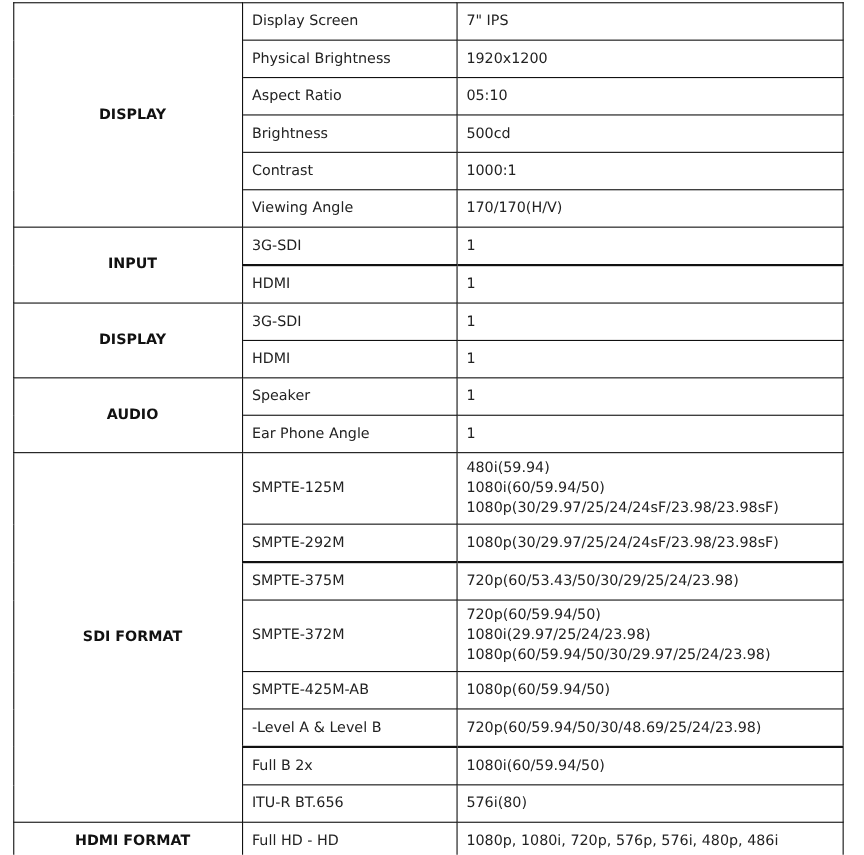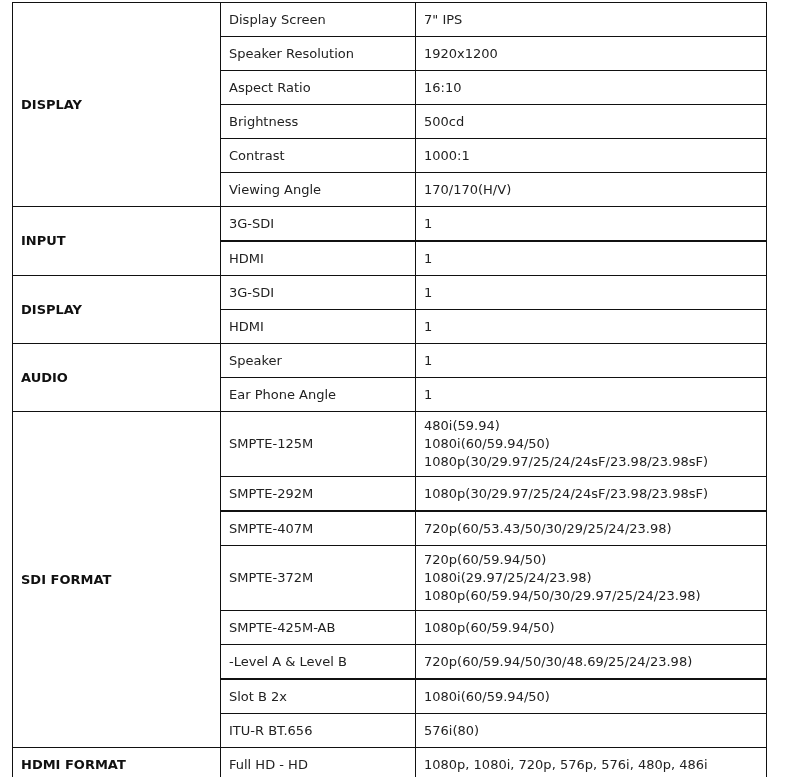--- a/index.html
+++ b/index.html
@@ -2,47 +2,47 @@
 <html><head>
 <meta charset="utf-8">
 <style>
   html, body { margin: 0; padding: 0; background: #ffffff; }
   body { width: 785px; height: 777px; overflow: hidden; position: relative;
          font-family: "DejaVu Sans", "Liberation Sans", sans-serif; color: #222; }
   table.spec { position: absolute; left: 12px; top: 2px; border-collapse: collapse;
                table-layout: fixed; width: 755px; }
   table.spec td { border: 1px solid #111; font-size: 13px; padding: 0 0 0 8px;
                   vertical-align: middle; line-height: 18px; }
-  td.cat { width: 199px; text-align: left; font-weight: bold; font-size: 13px;
+  td.cat { width: 199px; text-align: center; font-weight: bold; font-size: 13px;
            color: #111; padding: 0; }
   td.item { width: 186px; }
   td.val { }
   tr.h34 td { height: 33px; }
   tr.h66 td { height: 64px; }
   tr.thick td.item, tr.thick td.val { border-top: 2px solid #111; }
   .multiline { white-space: pre-line; margin-top: 12px; }
 </style>
 </head>
 <body>
 
 <table class="spec">
   <tbody>
 
     <tr class="h34">
       <td class="cat" rowspan="6">DISPLAY</td>
       <td class="item">Display Screen</td>
       <td class="val">7" IPS</td>
     </tr>
     <tr class="h34">
-      <td class="item">Speaker Resolution</td>
+      <td class="item">Physical Brightness</td>
       <td class="val">1920x1200</td>
     </tr>
     <tr class="h34">
       <td class="item">Aspect Ratio</td>
-      <td class="val">16:10</td>
+      <td class="val">05:10</td>
     </tr>
     <tr class="h34">
       <td class="item">Brightness</td>
       <td class="val">500cd</td>
     </tr>
     <tr class="h34">
       <td class="item">Contrast</td>
       <td class="val">1000:1</td>
     </tr>
     <tr class="h34">
@@ -85,39 +85,39 @@
       <td class="item">SMPTE-125M</td>
       <td class="val multiline">480i(59.94)
 1080i(60/59.94/50)
 1080p(30/29.97/25/24/24sF/23.98/23.98sF)</td>
     </tr>
     <tr class="h34">
       <td class="item">SMPTE-292M</td>
       <td class="val">1080p(30/29.97/25/24/24sF/23.98/23.98sF)</td>
     </tr>
     <tr class="h34 thick">
-      <td class="item">SMPTE-407M</td>
+      <td class="item">SMPTE-375M</td>
       <td class="val">720p(60/53.43/50/30/29/25/24/23.98)</td>
     </tr>
     <tr class="h66">
       <td class="item">SMPTE-372M</td>
       <td class="val multiline">720p(60/59.94/50)
 1080i(29.97/25/24/23.98)
 1080p(60/59.94/50/30/29.97/25/24/23.98)</td>
     </tr>
     <tr class="h34">
       <td class="item">SMPTE-425M-AB</td>
       <td class="val">1080p(60/59.94/50)</td>
     </tr>
     <tr class="h34">
       <td class="item">-Level A &amp; Level B</td>
       <td class="val">720p(60/59.94/50/30/48.69/25/24/23.98)</td>
     </tr>
     <tr class="h34 thick">
-      <td class="item">Slot B 2x</td>
+      <td class="item">Full B 2x</td>
       <td class="val">1080i(60/59.94/50)</td>
     </tr>
     <tr class="h34">
       <td class="item">ITU-R BT.656</td>
       <td class="val">576i(80)</td>
     </tr>
 
     <tr class="h34">
       <td class="cat">HDMI FORMAT</td>
       <td class="item">Full HD - HD</td>

